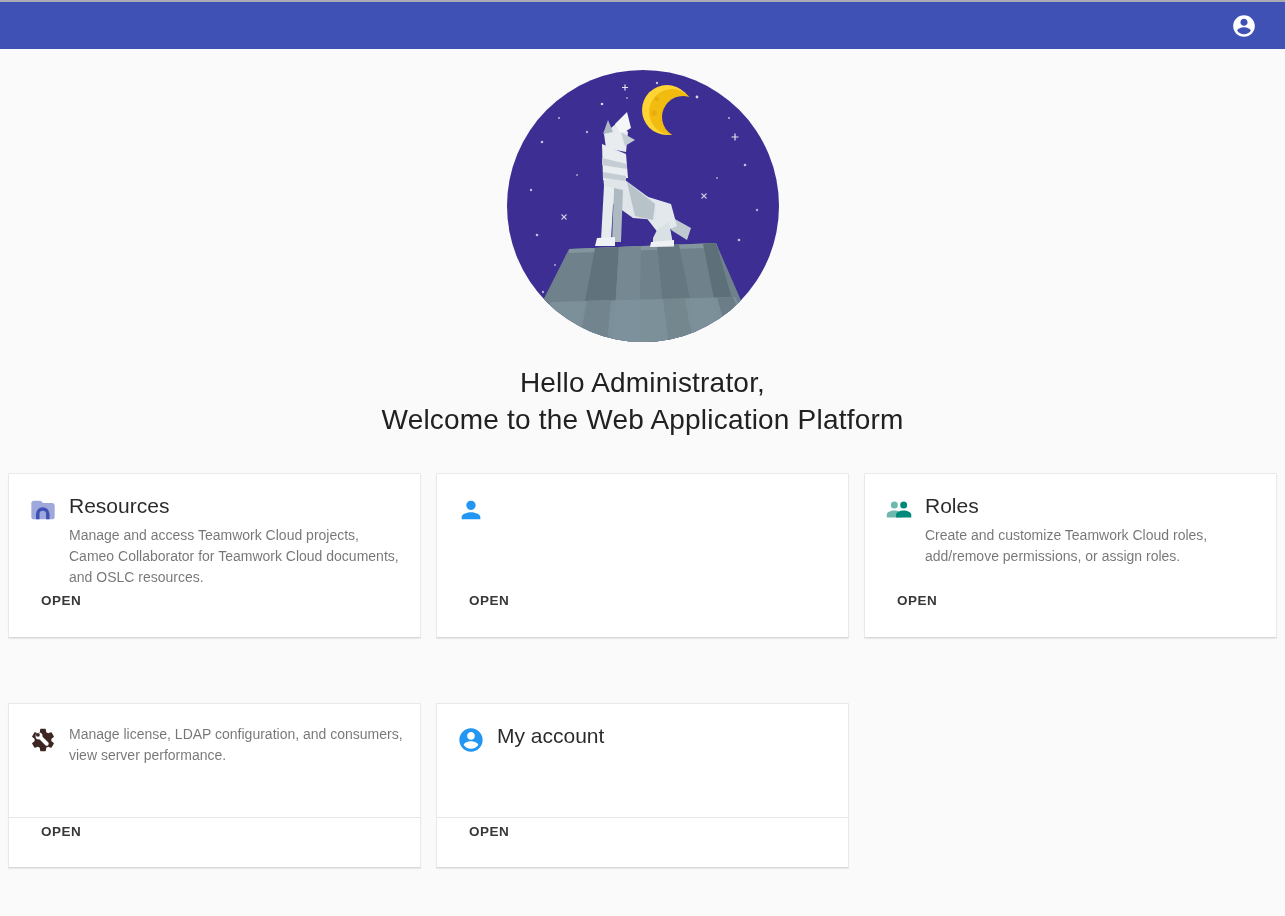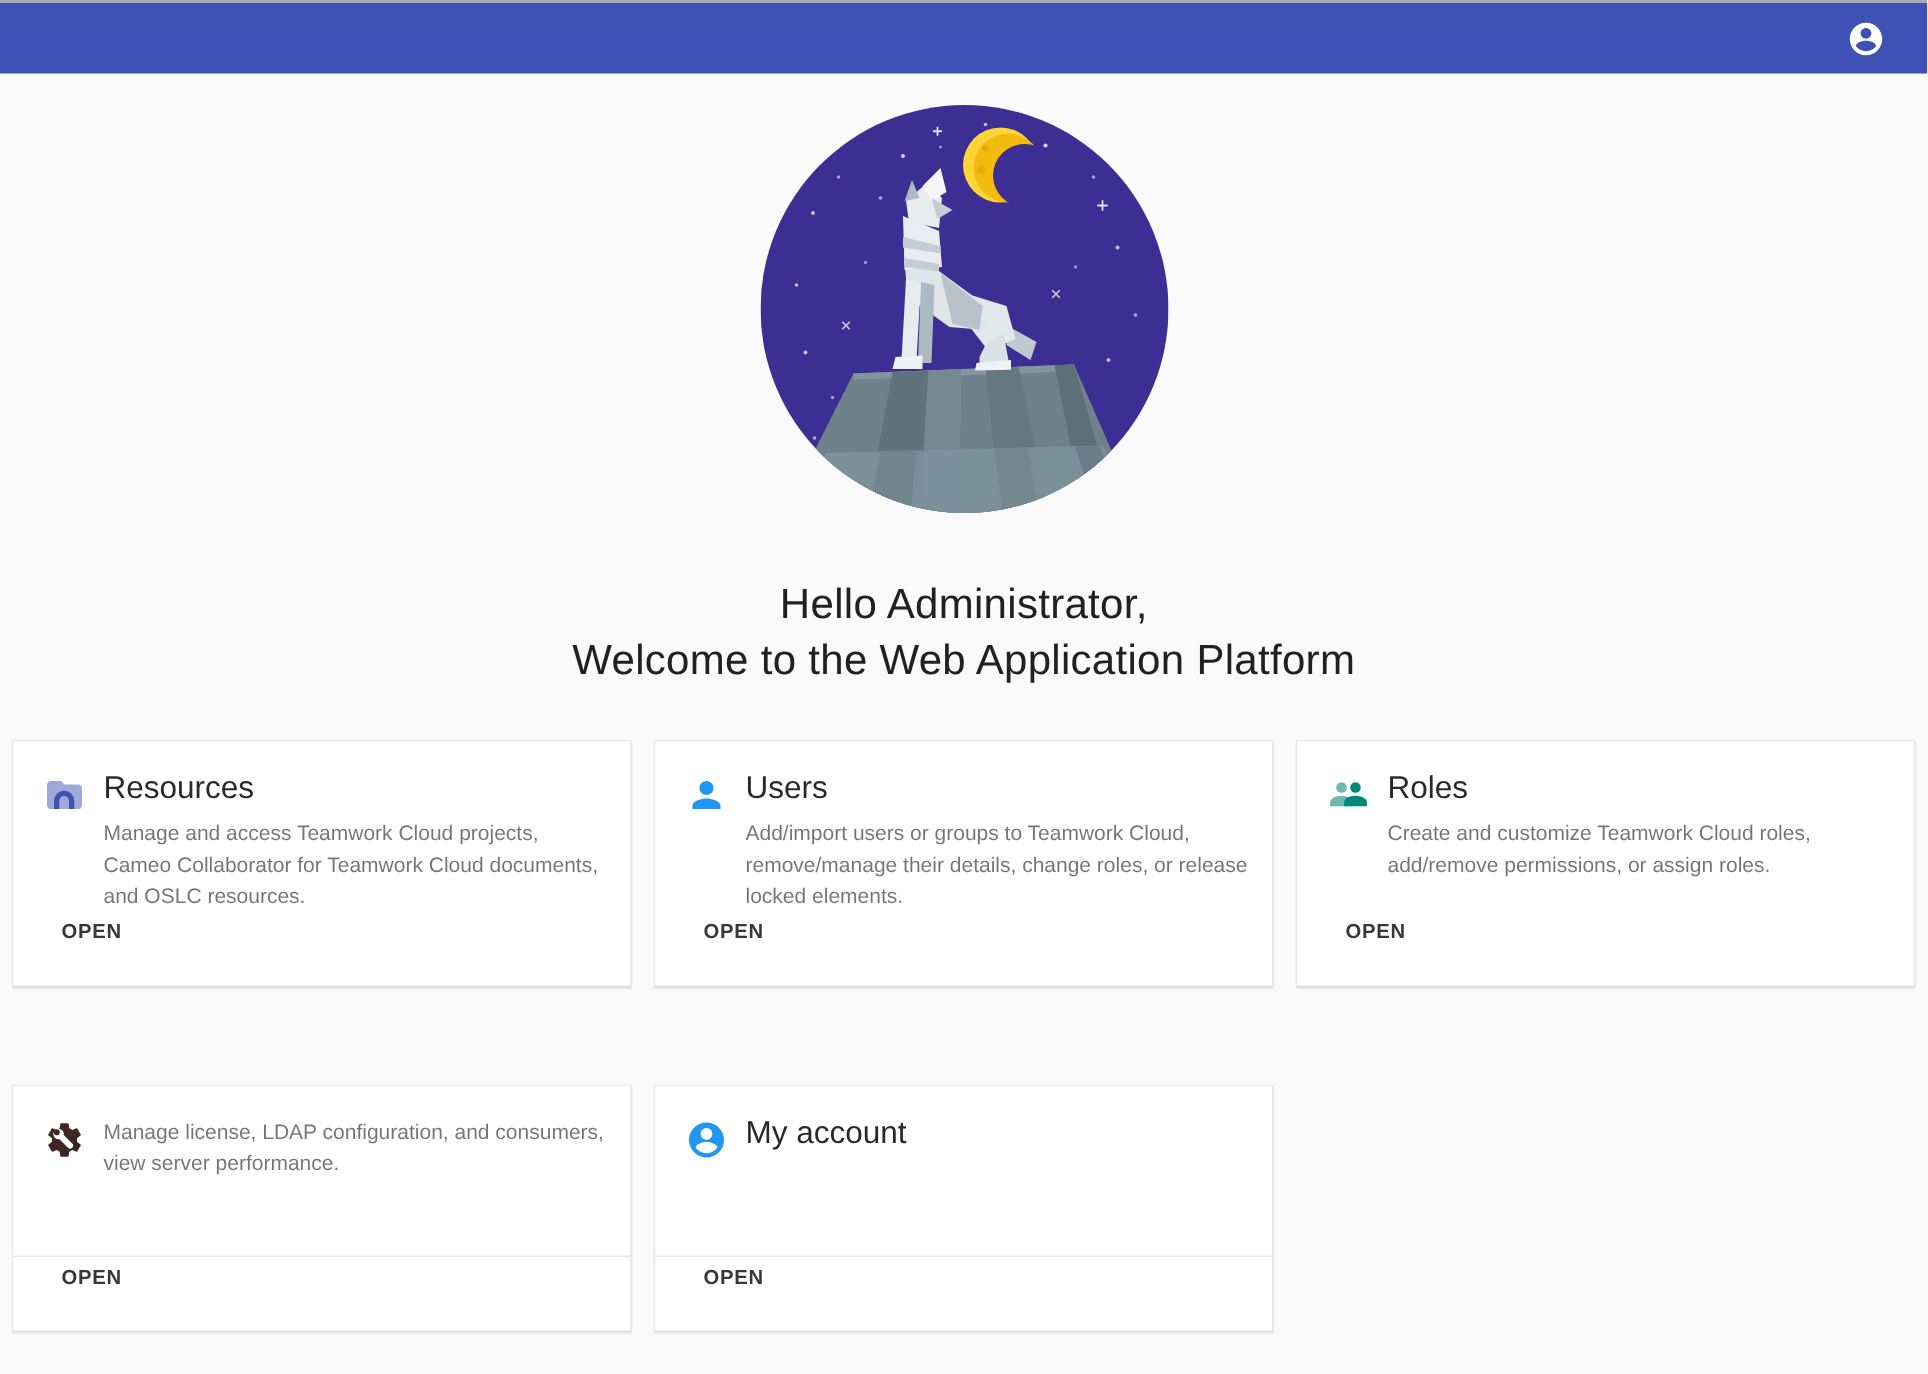--- a/index.html
+++ b/index.html
@@ -21,21 +21,21 @@
   .app-bar .account-btn {
     width: 26px; height: 26px; border: none; background: transparent;
     padding: 0; cursor: pointer; display: block;
   }
   .app-bar .account-btn svg { display: block; width: 26px; height: 26px; }
 
   
   .hero { text-align: center; }
   .illu-wrap { width: 272px; height: 272px; margin: 21px auto 0; }
   .greeting {
-    margin-top: 42px;
+    margin-top: 22px;
     font-size: 28px; line-height: 37px; font-weight: 400;
     color: #212121; letter-spacing: .2px;
   }
 
   
   .cards {
     display: grid;
     grid-template-columns: repeat(3, 1fr);
     column-gap: 15px; row-gap: 65px;
     margin: 35px 8px 0;
@@ -189,24 +189,20 @@
       </div>
     </article>
 
     <article class="card">
       <div class="card-content">
         <div class="card-icon">
           <svg viewBox="0 0 24 24">
             <path fill="#2196F3" d="M12 12c2.21 0 4-1.79 4-4s-1.79-4-4-4-4 1.79-4 4 1.79 4 4 4zm0 2c-2.67 0-8 1.34-8 4v2h16v-2c0-2.66-5.33-4-8-4z"></path>
           </svg>
         </div>
-        <div class="card-text">
-          <div class="card-title">Users</div>
-          <div class="card-desc">Add/import users or groups to Teamwork Cloud, remove/manage their details, change roles, or release locked elements.</div>
-        </div>
       </div>
       <div class="card-actions">
         <button class="open-btn">OPEN</button>
       </div>
     </article>
 
     <article class="card">
       <div class="card-content">
         <div class="card-icon">
           <svg viewBox="0 0 24 24">

